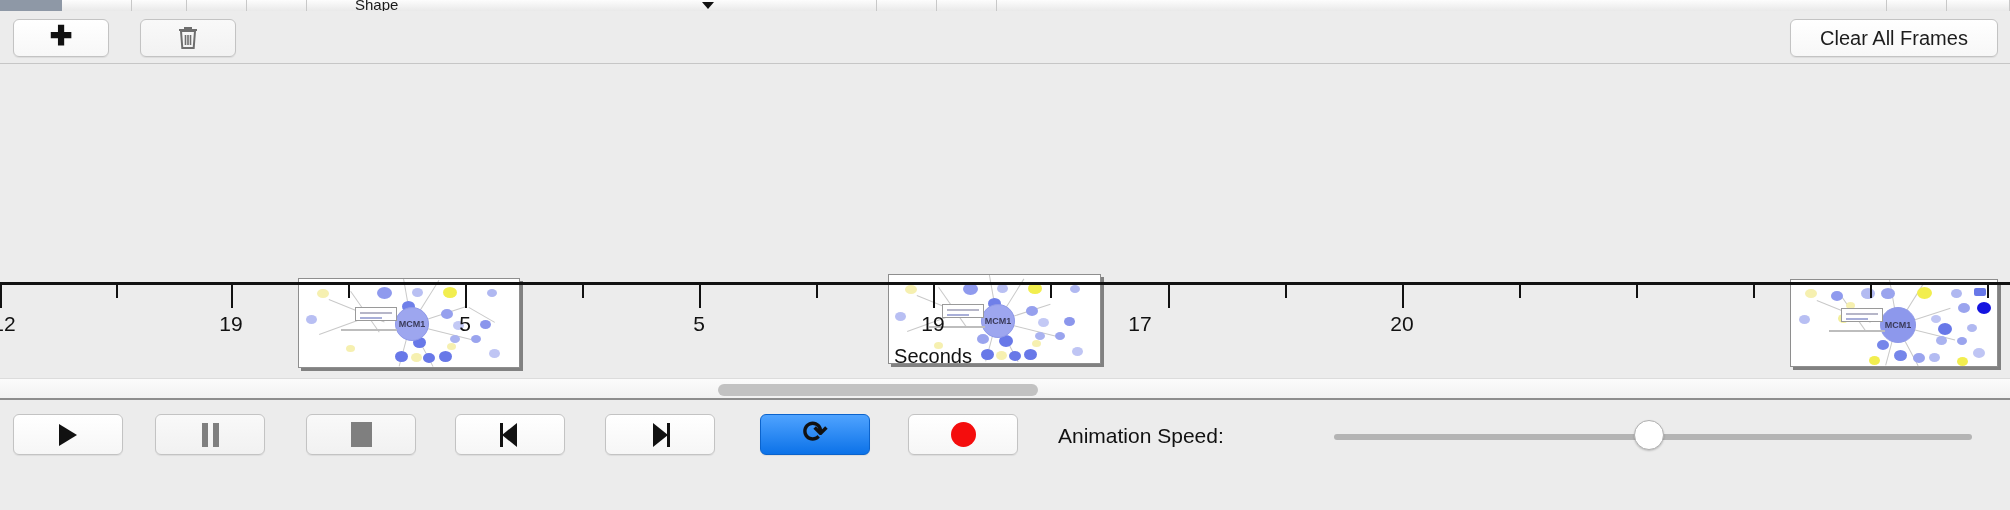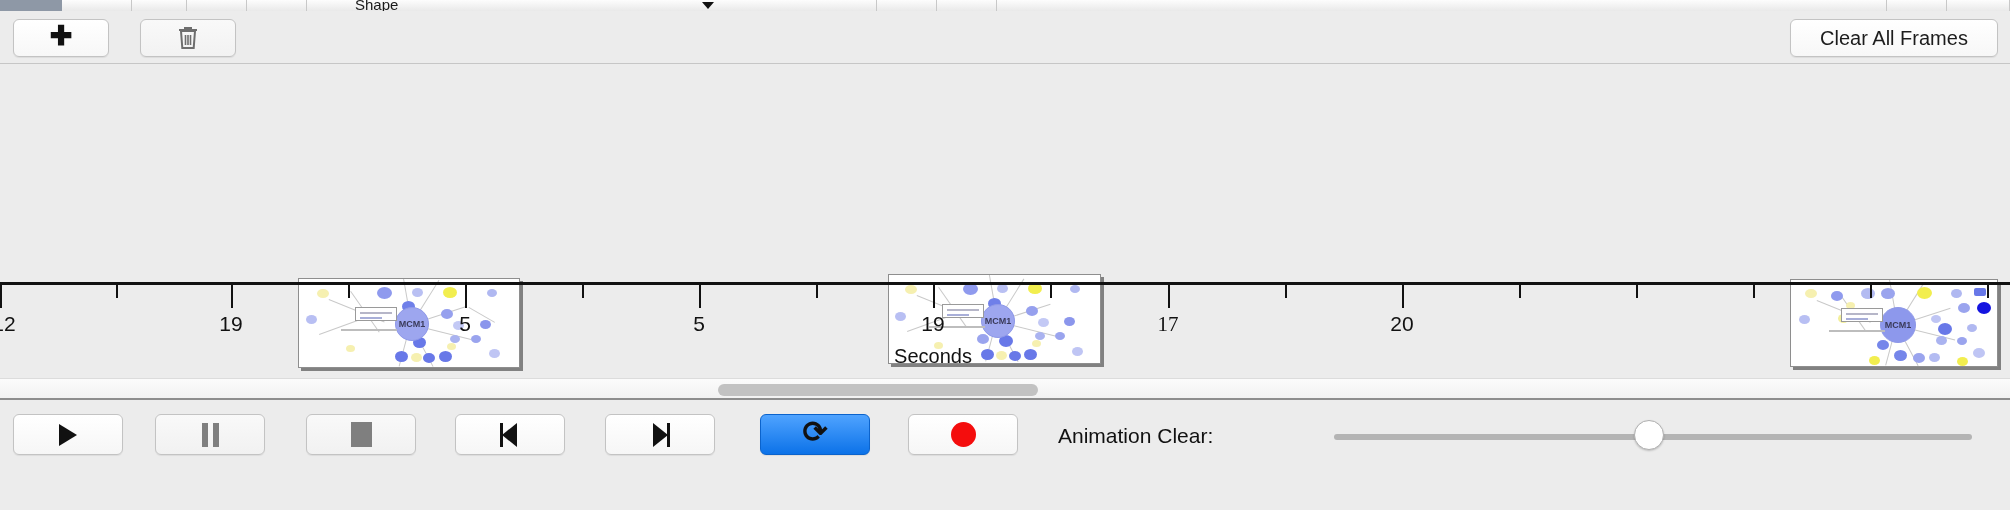--- a/index.html
+++ b/index.html
@@ -378,21 +378,21 @@
       <div class="tick minor" style="left:1636px;"></div>
       <div class="tick minor" style="left:1753px;"></div>
       <div class="tick minor" style="left:1870px;"></div>
       <div class="tick minor" style="left:1987px;"></div>
 
       <div class="tick-label" style="left:4px;">12</div>
       <div class="tick-label" style="left:231px;">19</div>
       <div class="tick-label" style="left:465px;">5</div>
       <div class="tick-label" style="left:699px;">5</div>
       <div class="tick-label" style="left:933px;">19</div>
-      <div class="tick-label" style="left:1168px;font-family:Liberation Serif, serif;">17</div>
+      <div class="tick-label" style="left:1140px;">17</div>
       <div class="tick-label" style="left:1402px;">20</div>
 
       <div id="seconds-label" style="left:933px;">Seconds</div>
     </div>
   </div>
 
   <div id="hscroll">
     <div id="hscroll-thumb" style="left: 718px; width: 320px;"></div>
   </div>
 
@@ -415,19 +415,19 @@
     <div class="pbtn" style="left:605px;">
       <span class="ico-next"></span>
     </div>
     <div class="pbtn active" style="left:760px;">
       <span class="ico-loop">⟳</span>
     </div>
     <div class="pbtn" style="left:908px;">
       <span class="ico-record"></span>
     </div>
 
-    <div id="speed-label">Animation Clear:</div>
+    <div id="speed-label">Animation Speed:</div>
     <div id="speed-slider">
       <div id="speed-track"></div>
       <div id="speed-thumb" style="left: 300px;"></div>
     </div>
   </div>
 </div>
 
 </body></html>

